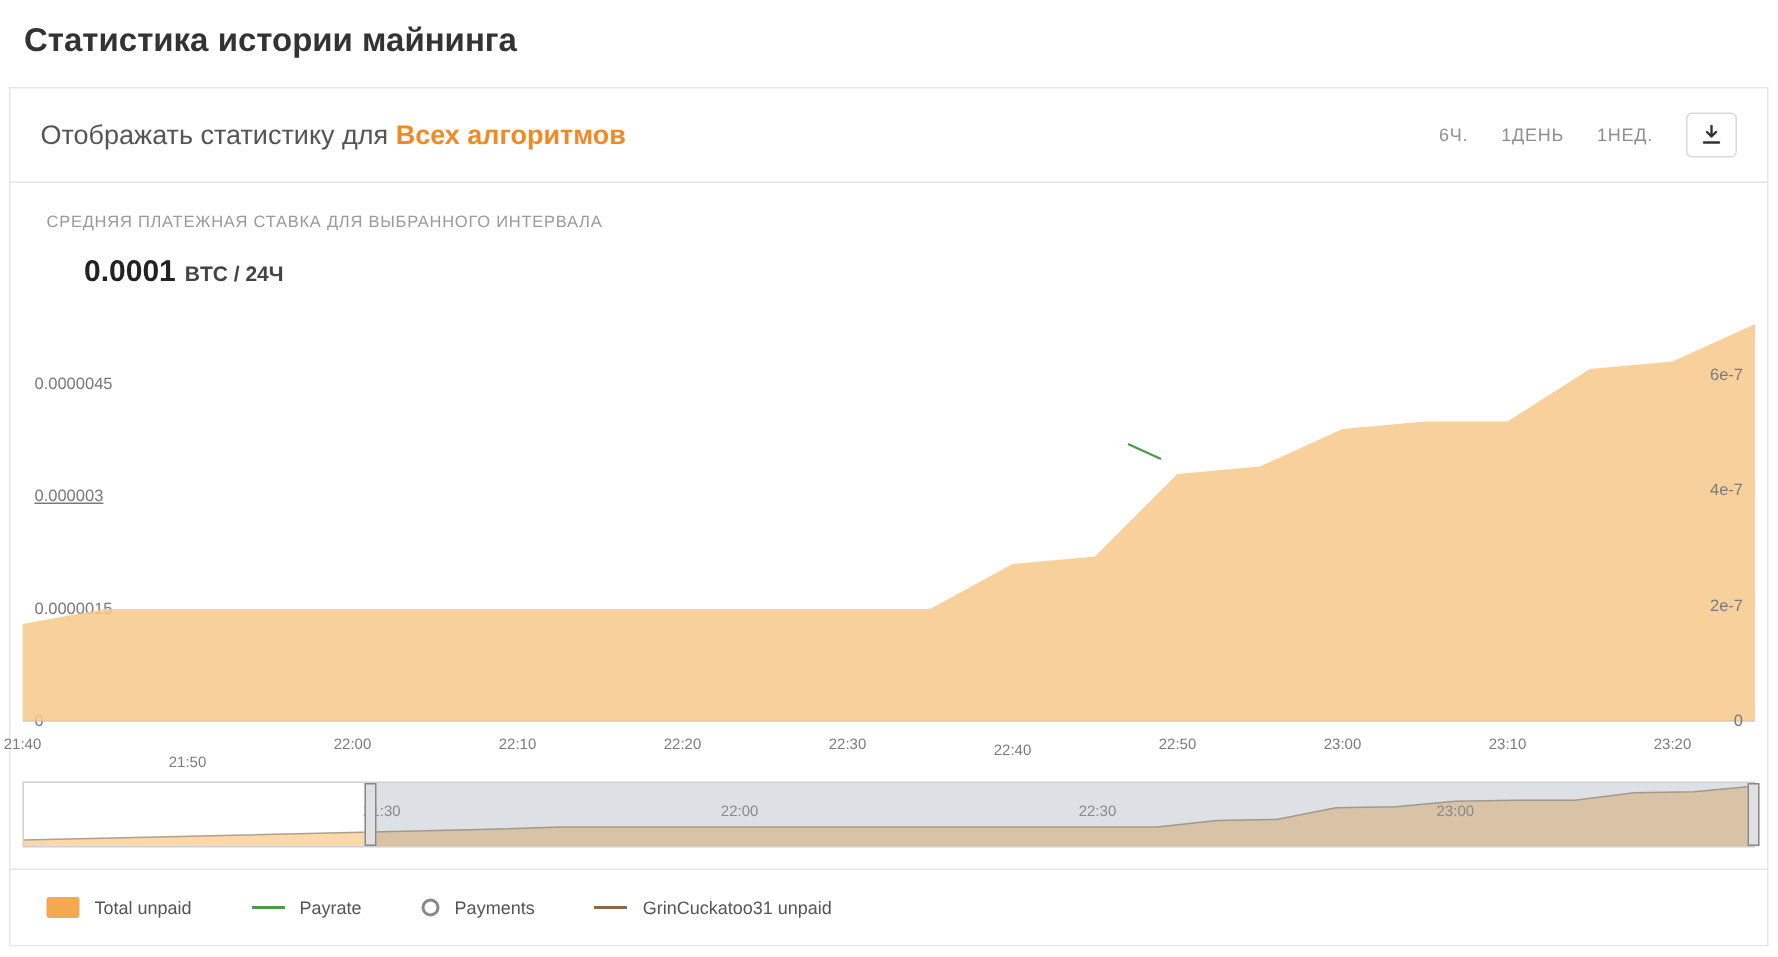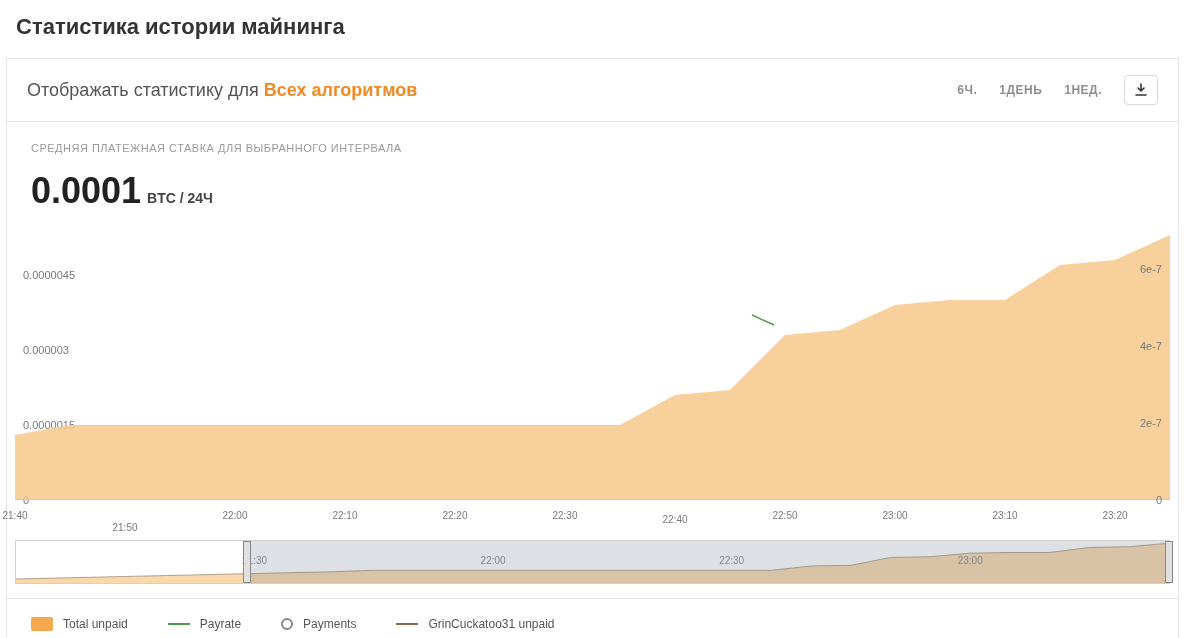--- a/index.html
+++ b/index.html
@@ -3,25 +3,25 @@
 <meta charset="utf-8">
 <style>
   * { box-sizing: border-box; margin: 0; padding: 0; }
   body { font-family: Arial, Helvetica, sans-serif; background: #fff; color: #333; width: 1185px; }
   .page-title { font-size: 22px; font-weight: 700; color: #333; padding: 14px 16px 18px; }
   .panel { border: 1px solid #e5e5e5; margin: 0 6px; background: #fff; }
   .controls { display: flex; align-items: center; justify-content: space-between; padding: 16px 20px; border-bottom: 1px solid #e5e5e5; }
   .controls-left { font-size: 18px; color: #555; }
   .controls-left .algos { color: #f08a24; font-weight: 700; }
   .controls-right { display: flex; align-items: center; gap: 22px; font-size: 12px; color: #8f8f8f; }
-  .range-opt { letter-spacing: 0.5px; cursor: pointer; font-weight: bold; }
+  .range-opt { letter-spacing: 0.5px; cursor: pointer; }
   .dl-btn { width: 34px; height: 30px; border: 1px solid #d9d9d9; border-radius: 4px; display: flex; align-items: center; justify-content: center; cursor: pointer; }
   .avg-block { padding: 20px 24px 0; }
   .avg-label { font-size: 11px; letter-spacing: 0.5px; color: #9a9a9a; margin-bottom: 16px; }
-  .avg-value { font-size: 36px; font-weight: 700; color: #222; }
+  .avg-value { font-size: 20px; font-weight: 700; color: #222; margin-left: 25px; }
   .avg-unit { font-size: 14px; font-weight: 700; color: #444; margin-left: 6px; }
   .chart-wrap { position: relative; height: 300px; margin: 18px 8px 0 8px; }
   .y-left { position: absolute; left: 0; top: 0; bottom: 30px; width: 72px; }
   .y-right { position: absolute; right: 0; top: 0; bottom: 30px; width: 50px; text-align: right; }
   .ytick { position: absolute; font-size: 11px; color: #7a7a7a; white-space: nowrap; }
   .plot { position: absolute; left: 0; right: 0; top: 0; bottom: 30px; }
   .plot svg { width: 100%; height: 100%; display: block; }
   .x-axis { position: absolute; left: 0; right: 0; bottom: 0; height: 24px; }
   .xtick { position: absolute; font-size: 10px; color: #7a7a7a; transform: translateX(-50%); }
   .mini-wrap { position: relative; height: 44px; margin: 10px 8px 0 8px; border: 1px solid #d0d0d0; background: #fff; }
@@ -62,21 +62,21 @@
     <div class="avg-label">СРЕДНЯЯ ПЛАТЕЖНАЯ СТАВКА ДЛЯ ВЫБРАННОГО ИНТЕРВАЛА</div>
     <div>
       <span class="avg-value">0.0001</span><span class="avg-unit">BTC / 24Ч</span>
     </div>
   </div>
 
   <div class="chart-wrap">
     <div class="y-left" id="y-left">
         <div class="ytick" style="left: 8px; top: 100%; transform: translateY(-50%);">0</div>
         <div class="ytick" style="left: 8px; top: 72.2222%; transform: translateY(-50%);">0.0000015</div>
-        <div class="ytick" style="left: 8px; top: 44.4444%; transform: translateY(-50%);">0.000003</div>
+        <div class="ytick" style="left: 8px; top: 44.4444%; transform: translateY(-50%); text-decoration: underline;">0.000003</div>
         <div class="ytick" style="left: 8px; top: 16.6667%; transform: translateY(-50%);">0.0000045</div>
       </div>
     <div class="plot">
       <svg id="main-svg" viewBox="0 0 1160 270" preserveAspectRatio="none">
           <path d="M 0,205 L 0,205 L 55.238095238095234,195 L 110.47619047619047,195 L 220.95238095238093,195 L 331.4285714285714,195 L 441.90476190476187,195 L 552.3809523809523,195 L 607.6190476190477,195 L 662.8571428571428,165 L 718.0952380952381,160 L 773.3333333333333,105 L 828.5714285714286,100 L 883.8095238095237,75 L 939.047619047619,70 L 994.2857142857142,70 L 1049.5238095238096,35 L 1104.7619047619046,30 L 1160,5 L 1160,270 L 0,270 Z" fill="#f6c889" fill-opacity="0.85"></path>
           <path d="M M 0,205 L 55.238095238095234,195 L 110.47619047619047,195 L 220.95238095238093,195 L 331.4285714285714,195 L 441.90476190476187,195 L 552.3809523809523,195 L 607.6190476190477,195 L 662.8571428571428,165 L 718.0952380952381,160 L 773.3333333333333,105 L 828.5714285714286,100 L 883.8095238095237,75 L 939.047619047619,70 L 994.2857142857142,70 L 1049.5238095238096,35 L 1104.7619047619046,30 L 1160,5" stroke="#a97b4a" stroke-width="1.5" fill="none"></path>
           <path d="M 740.1904761904761,85 L 762.2857142857143,95" stroke="#4a9a4a" stroke-width="1.5" fill="none"></path>
           <line x1="0" y1="270" x2="1160" y2="270" stroke="#bbb" stroke-width="1"></line>
         </svg>
     </div>

